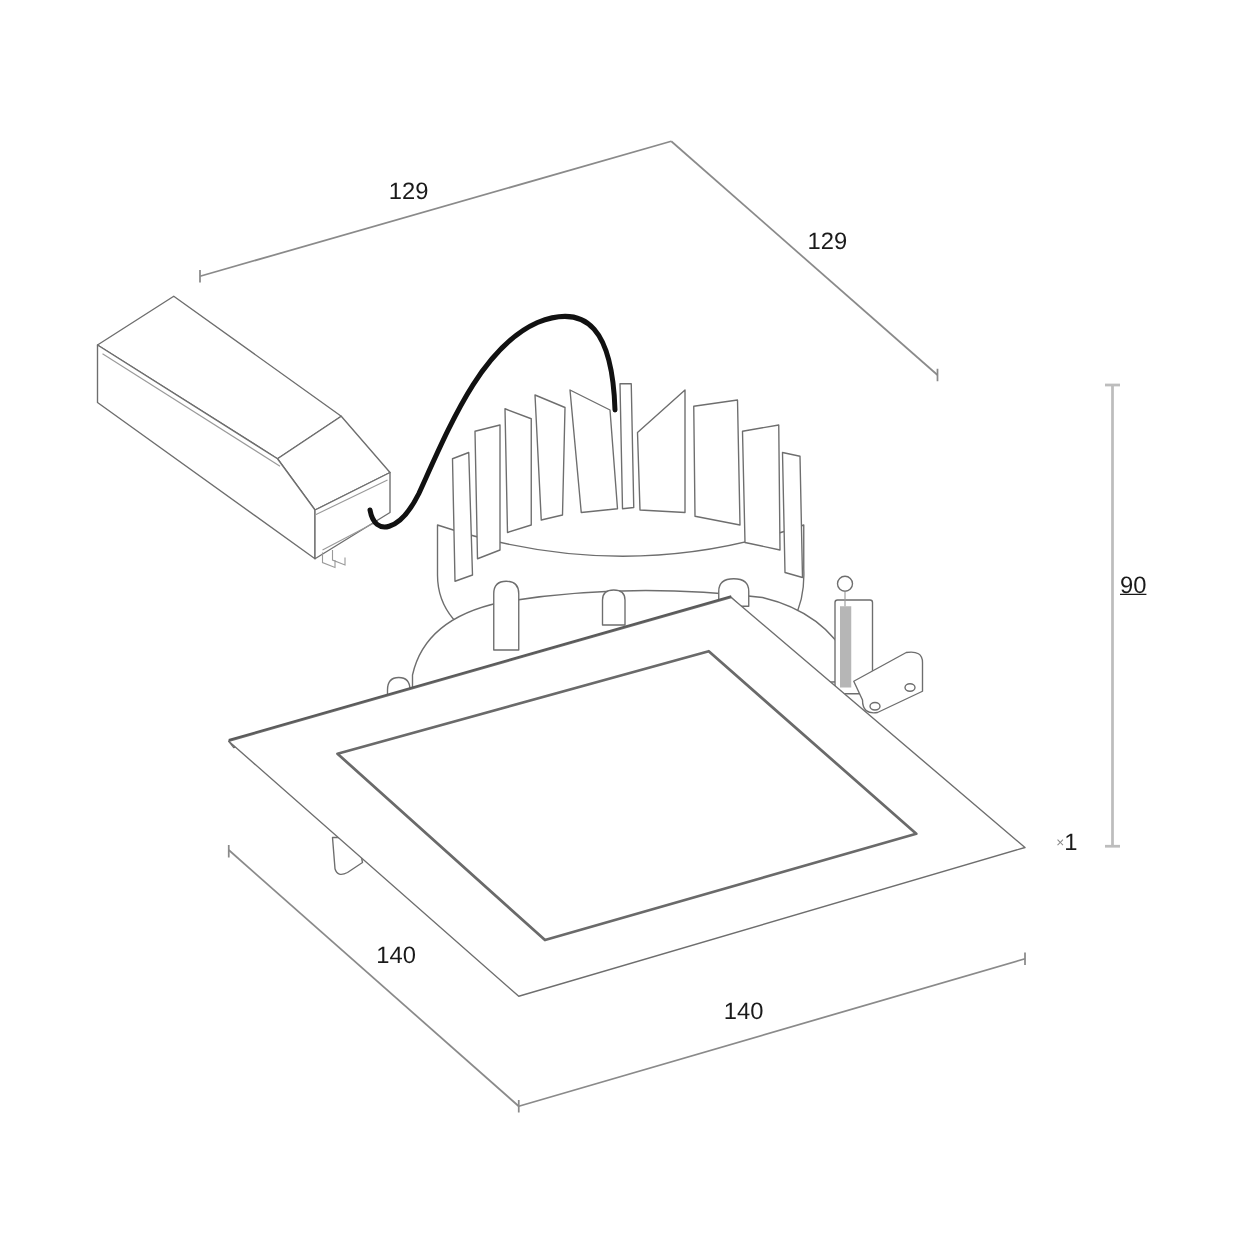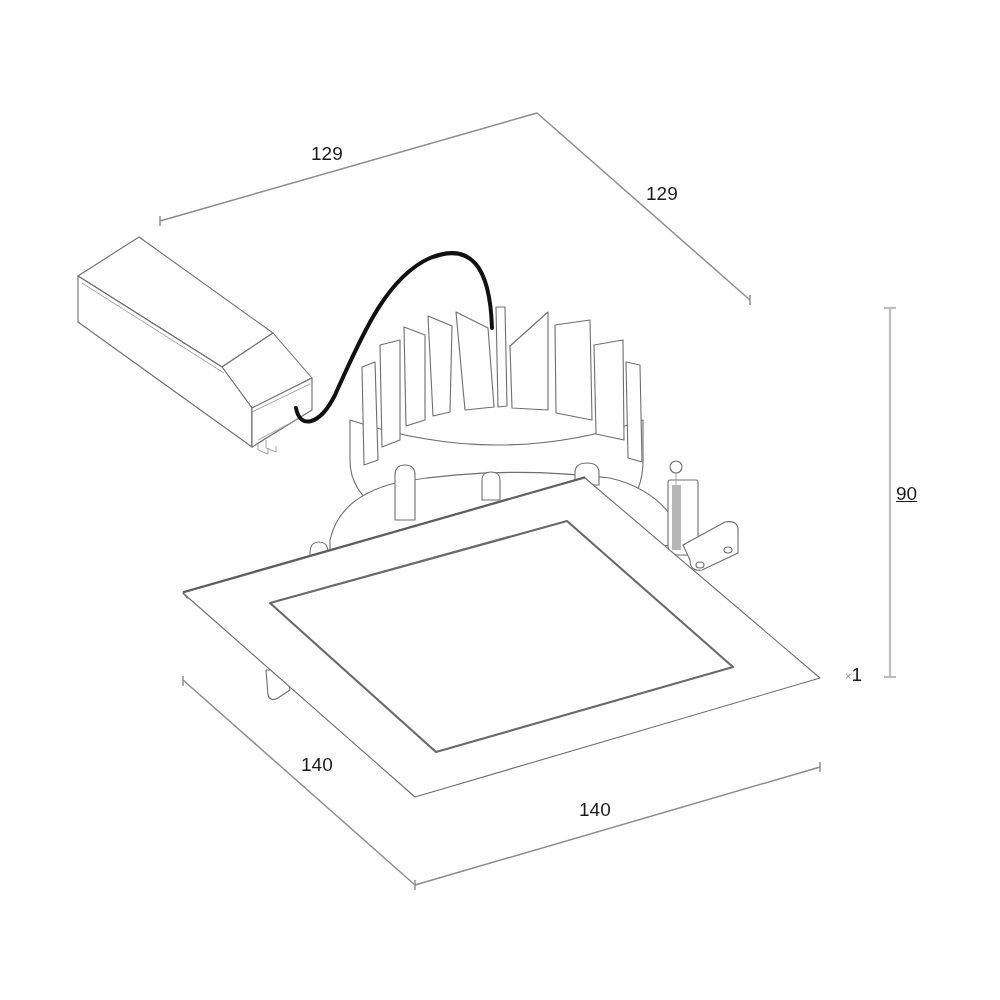--- a/index.html
+++ b/index.html
@@ -94,18 +94,18 @@
     <polygon class="edge" points="183,593 585,478 820,678 415,797"></polygon>
     <line class="edge-bold" x1="183" y1="592" x2="585" y2="477" style="stroke-width:1.6"></line>
 
     <polygon class="edge" points="270,603 567,521 733,667 436,752" style="stroke-width:2.2; stroke:#6a6a6a"></polygon>
   </g>
 
 </svg>
 
 <div class="label" style="left:311px; top:143px;">129</div>
 <div class="label" style="left:646px; top:183px;">129</div>
-<div class="label" style="left:896px; top:483px;text-decoration:underline;">90</div>
+<div class="label" style="left:896px; top:458px;text-decoration:underline;">90</div>
 <div class="label" style="left:845px; top:664px;">
   <span style="font-size:11px; color:#888; vertical-align:middle;">×</span><span>1</span>
 </div>
 <div class="label" style="left:301px; top:754px;">140</div>
 <div class="label" style="left:579px; top:799px;">140</div>
 
 </body></html>

